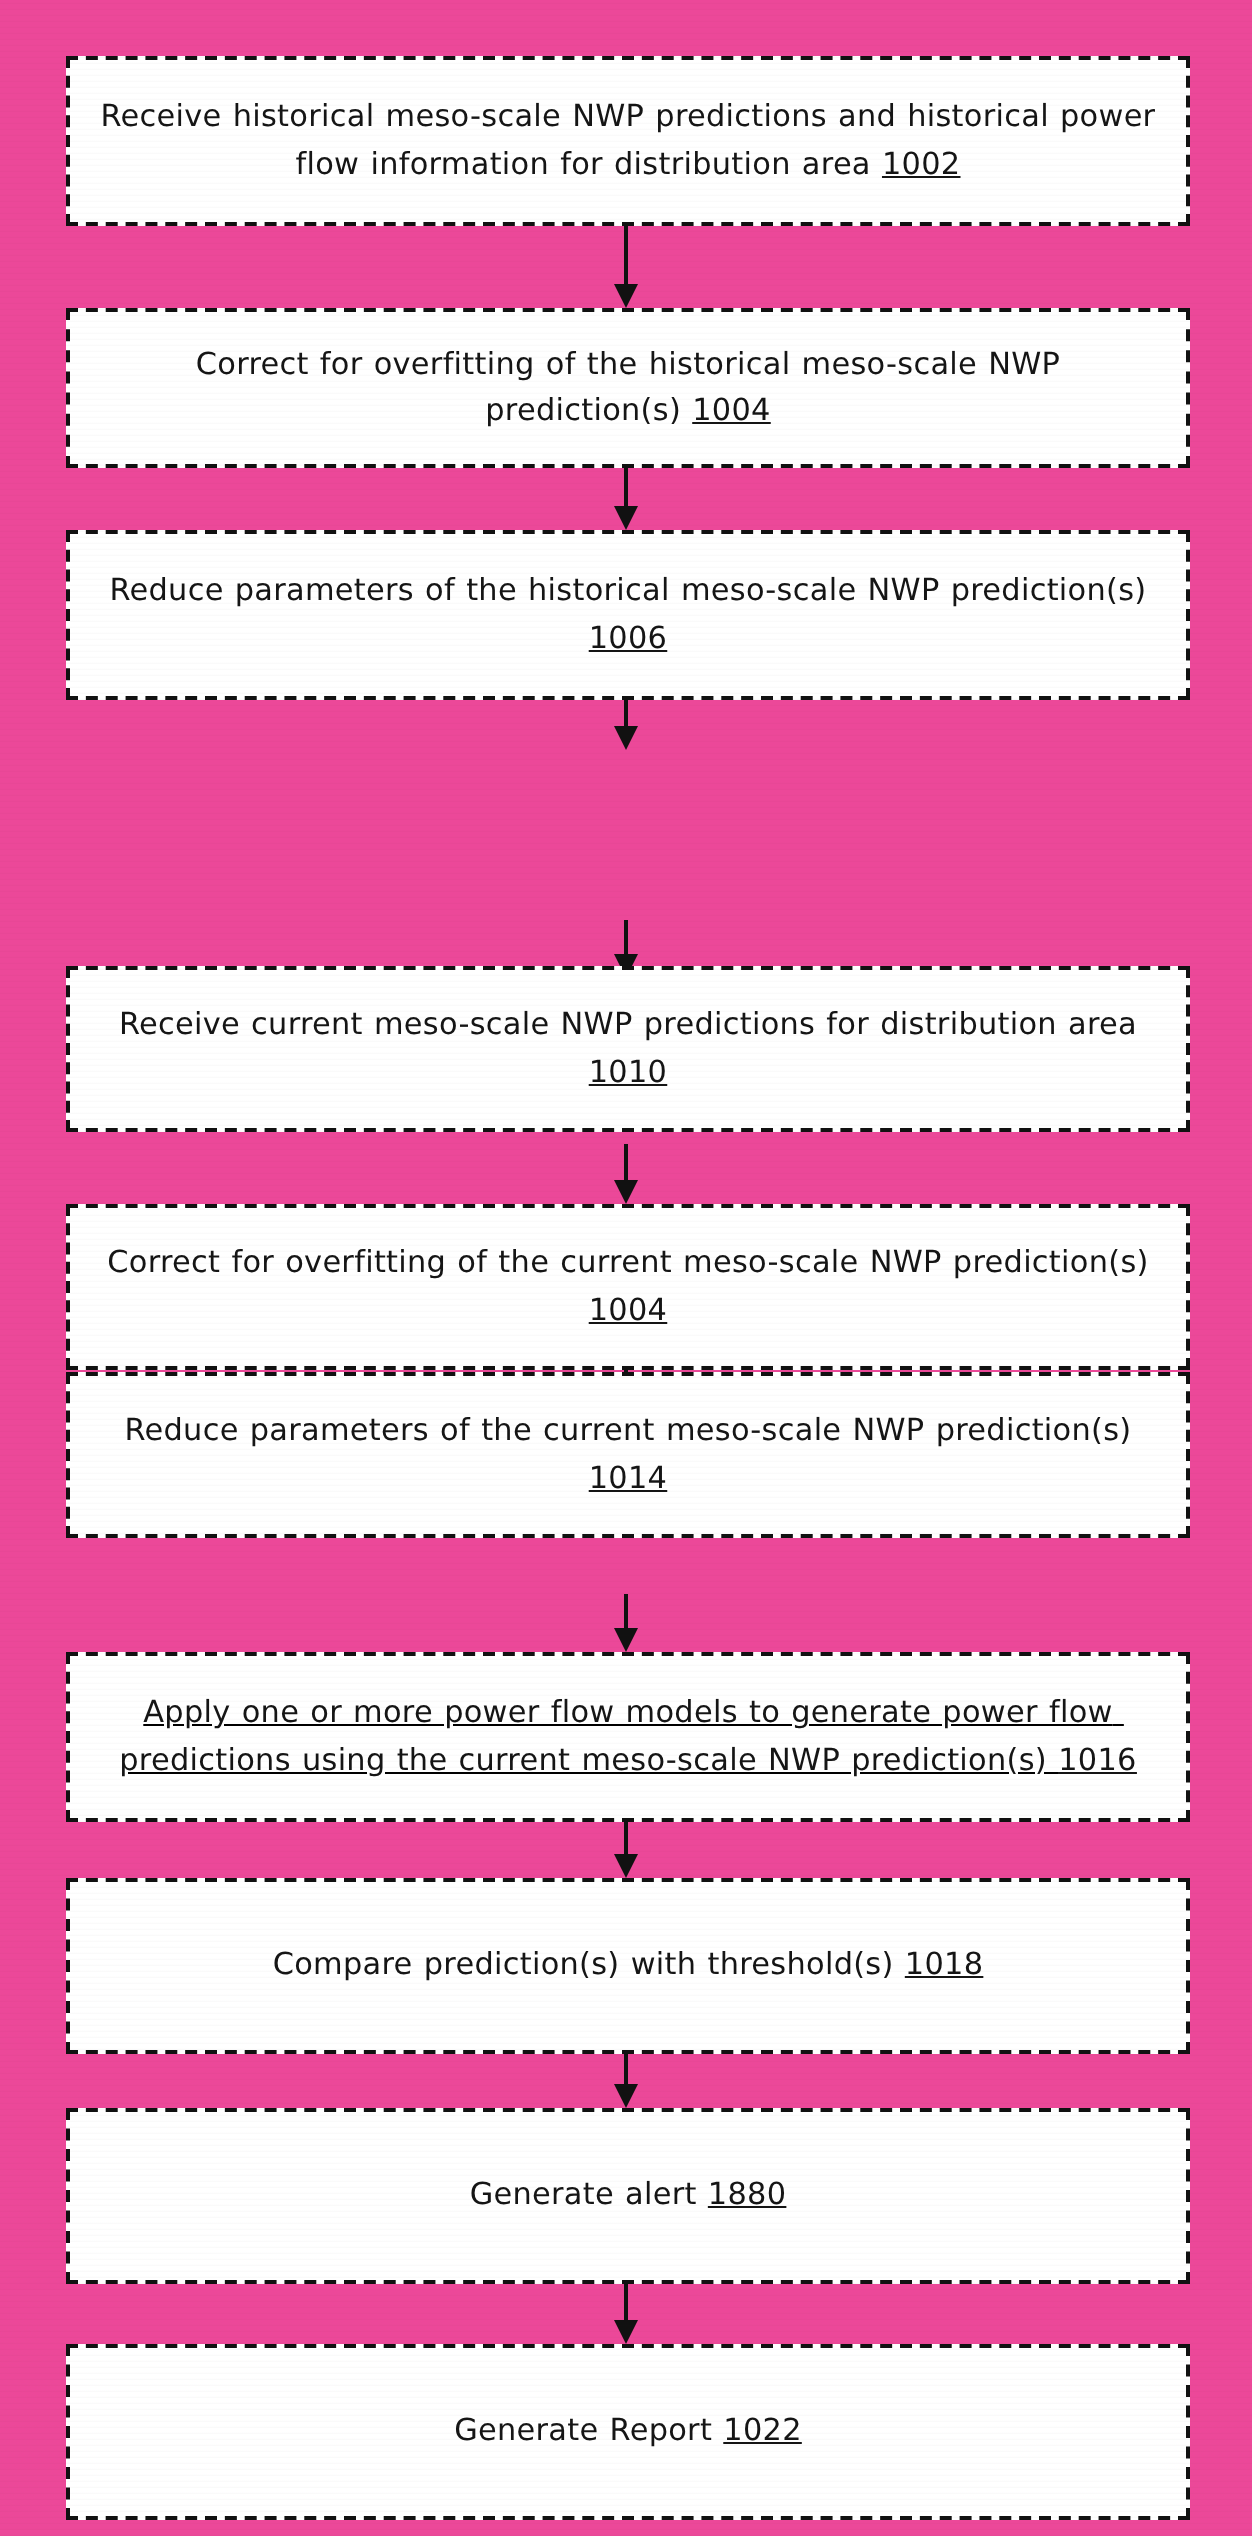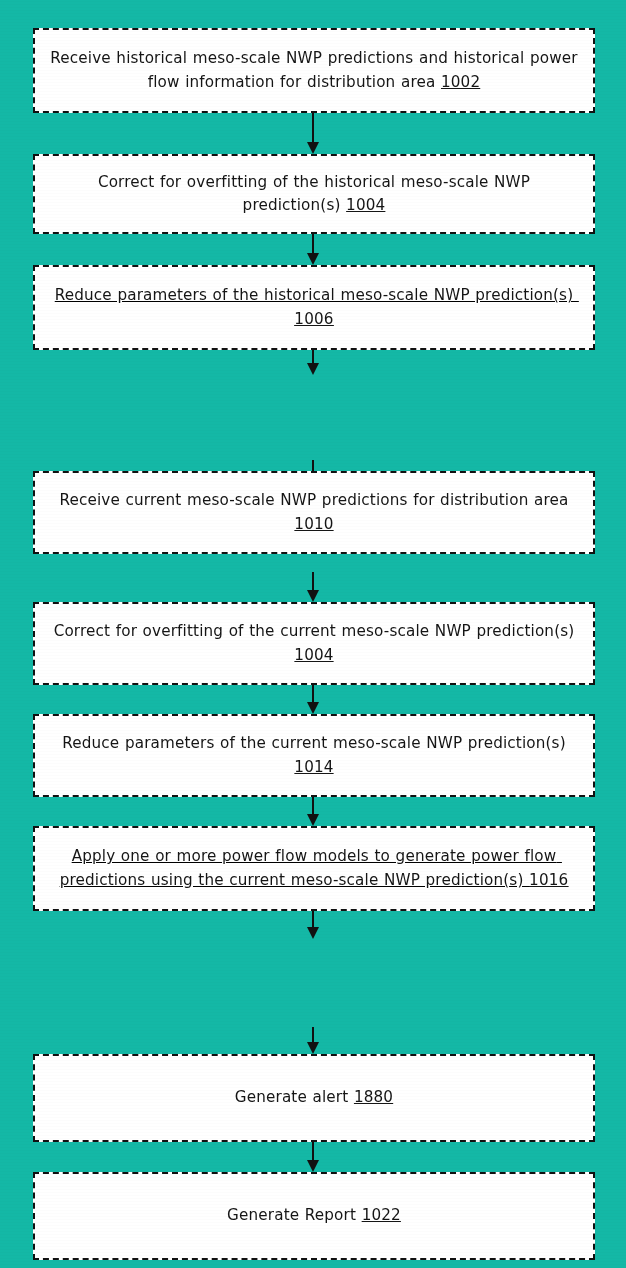--- a/index.html
+++ b/index.html
@@ -8,21 +8,21 @@
     padding: 0;
     background: #ffffff;
   }
   body {
     font-family: "DejaVu Sans", "Liberation Sans", sans-serif;
   }
   #page {
     position: relative;
     width: 626px;
     height: 1268px;
-    background: #14b8a6;
+    background: #ec4899;
     overflow: hidden;
   }
   .flow {
     position: absolute;
     left: 0;
     top: 0;
     width: 626px;
     height: 1268px;
   }
   .node {
@@ -126,34 +126,37 @@
       <div class="connector" style="top: 1142px; height: 30px;">
         <div class="stem"></div>
         <div class="head"></div>
       </div>
       <div class="node" style="top: 28px; height: 85px;">
         <div class="node-text">Receive historical meso-scale NWP predictions and historical power flow information for distribution area <span class="ref">1002</span></div>
       </div>
       <div class="node" style="top: 154px; height: 80px;">
         <div class="node-text">Correct for overfitting of the historical meso-scale NWP prediction(s) <span class="ref">1004</span></div>
       </div>
-      <div class="node" style="top: 265px; height: 85px; text-decoration: underline;">
+      <div class="node" style="top: 265px; height: 85px;">
         <div class="node-text">Reduce parameters of the historical meso-scale NWP prediction(s) <span class="ref">1006</span></div>
       </div>
-      <div class="node" style="top: 471px; height: 83px;">
+      <div class="node" style="top: 483px; height: 83px;">
         <div class="node-text">Receive current meso-scale NWP predictions for distribution area  <span class="ref">1010</span></div>
       </div>
       <div class="node" style="top: 602px; height: 83px;">
         <div class="node-text">Correct for overfitting of the current meso-scale NWP prediction(s) <span class="ref">1004</span></div>
       </div>
-      <div class="node" style="top: 714px; height: 83px;">
+      <div class="node" style="top: 686px; height: 83px;">
         <div class="node-text">Reduce parameters of the current meso-scale NWP prediction(s)  <span class="ref">1014</span></div>
       </div>
       <div class="node" style="top: 826px; height: 85px; text-decoration: underline;">
         <div class="node-text">Apply one or more power flow models to generate power flow predictions using the current meso-scale NWP prediction(s) <span class="ref">1016</span></div>
+      </div>
+      <div class="node" style="top: 939px; height: 88px;">
+        <div class="node-text">Compare prediction(s) with threshold(s) <span class="ref">1018</span></div>
       </div>
       <div class="node" style="top: 1054px; height: 88px;">
         <div class="node-text">Generate alert <span class="ref">1880</span></div>
       </div>
       <div class="node" style="top: 1172px; height: 88px; justify-content: center;">
         <div class="node-text">Generate Report <span class="ref">1022</span></div>
       </div>
     </div>
   <div class="grain"></div>
 </div>

